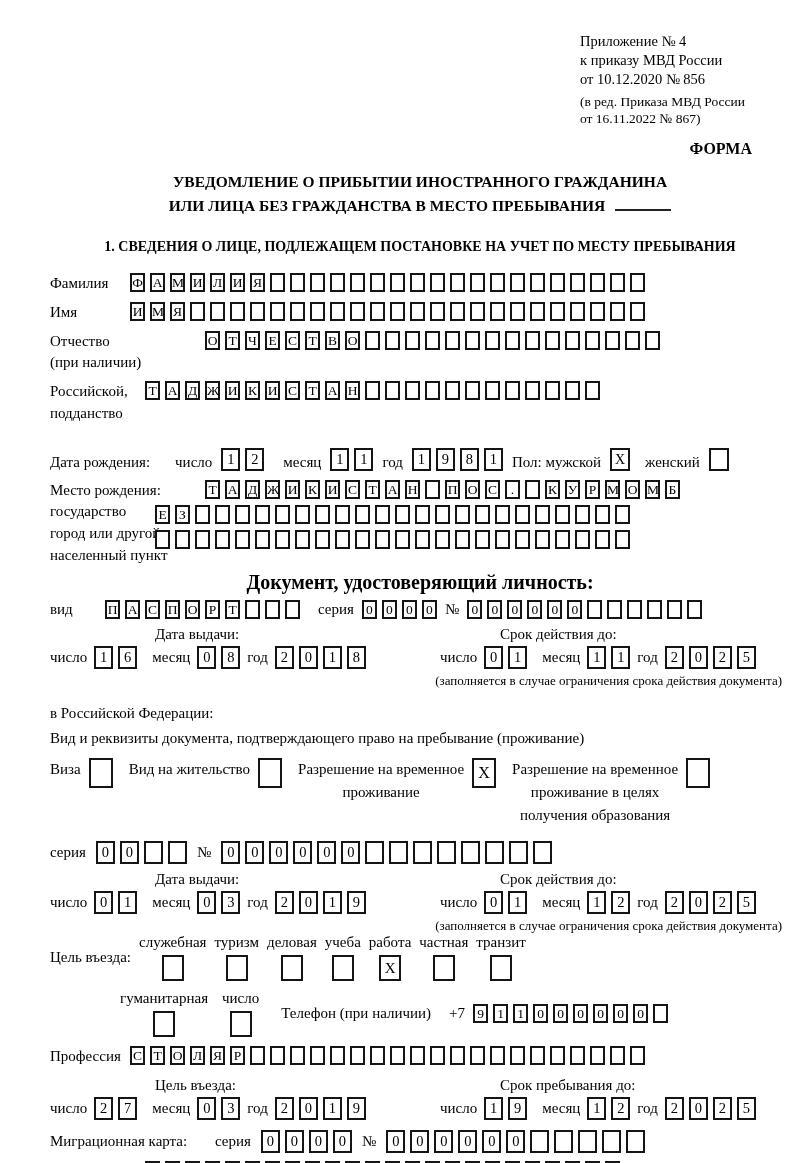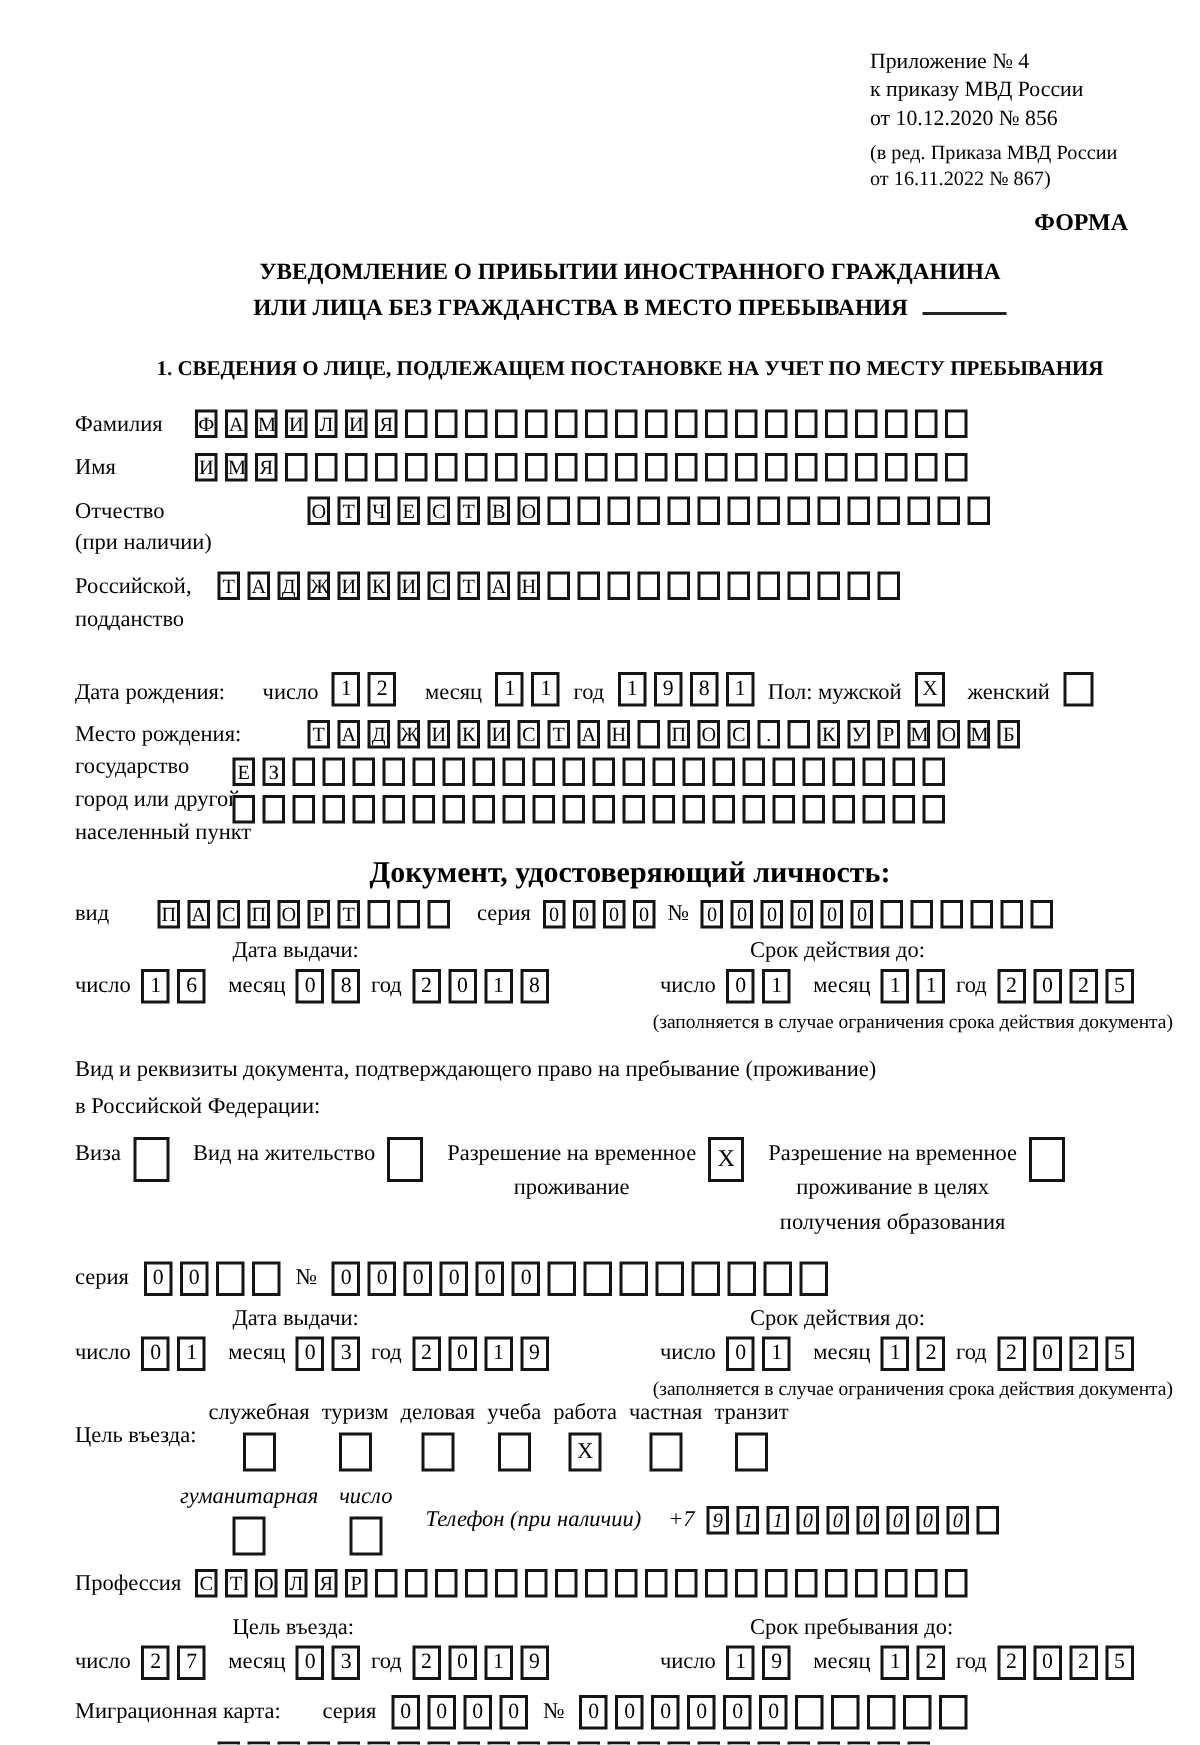--- a/index.html
+++ b/index.html
@@ -409,22 +409,22 @@
           <span class="cell">2</span>
           <span class="cell">0</span>
           <span class="cell">2</span>
           <span class="cell">5</span>
         </span>
     </div>
   </div>
   <div class="note-r">(заполняется в случае ограничения срока действия документа)</div>
 
   <div class="intro">
+    <div>в Российской Федерации:</div>
     <div>Вид и реквизиты документа, подтверждающего право на пребывание (проживание)</div>
-    <div>в Российской Федерации:</div>
   </div>
 
   <div class="optrow">
     <div class="opt">
       <span class="optlbl">Виза</span>
       <span class="chk-b"></span>
     </div>
     <div class="opt">
       <span class="optlbl">Вид на жительство</span>
       <span class="chk-b"></span>
@@ -544,21 +544,21 @@
     <span class="popt">
       <span>частная</span>
       <span class="chk-m"></span>
     </span>
     <span class="popt">
       <span>транзит</span>
       <span class="chk-m"></span>
     </span>
   </div>
 
-  <div class="prow" style="margin-top:9px; padding-left:70px;font-style:italic;">
+  <div class="prow" style="margin-top:9px; padding-left:70px;">
     <span class="popt">
       <span>гуманитарная</span>
       <span class="chk-m"></span>
     </span>
     <span class="popt" style="margin-left:6px;">
       <span>число</span>
       <span class="chk-m"></span>
     </span>
     <span style="margin-left:14px;">Телефон (при наличии)</span>
     <span style="margin-left:10px;">+7</span>

